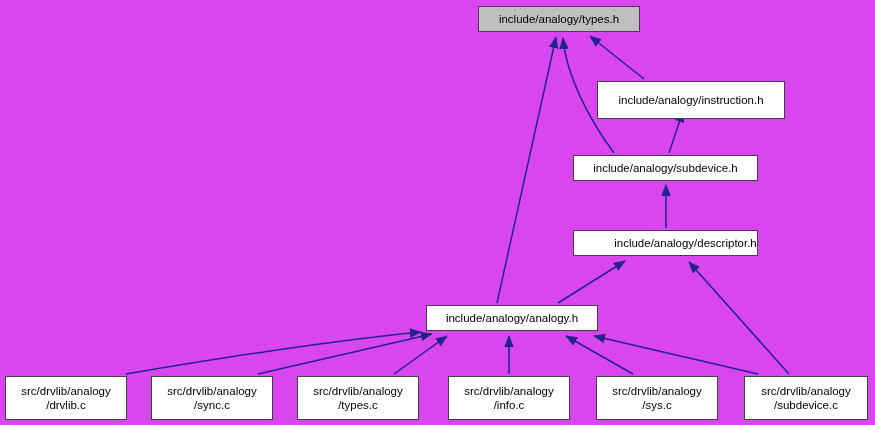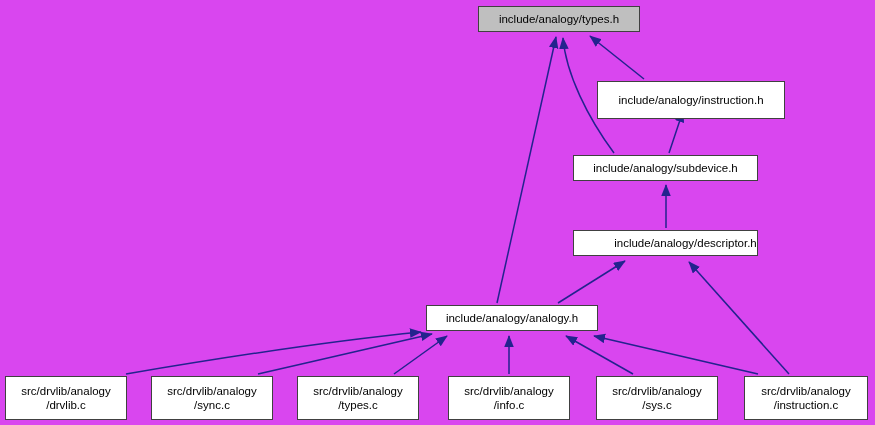--- a/index.html
+++ b/index.html
@@ -129,16 +129,16 @@
     <span class="l2">/info.c</span>
   </div>
 
   <div class="node" style="left:596px; top:376px; width:122px; height:44px;">
     <span class="l1">src/drvlib/analogy</span>
     <span class="l2">/sys.c</span>
   </div>
 
   <div class="node" style="left:744px; top:376px; width:124px; height:44px;">
     <span class="l1">src/drvlib/analogy</span>
-    <span class="l2">/instruction.c</span>
+    <span class="l2">/subdevice.c</span>
   </div>
 
 </div>
 
 </body></html>

